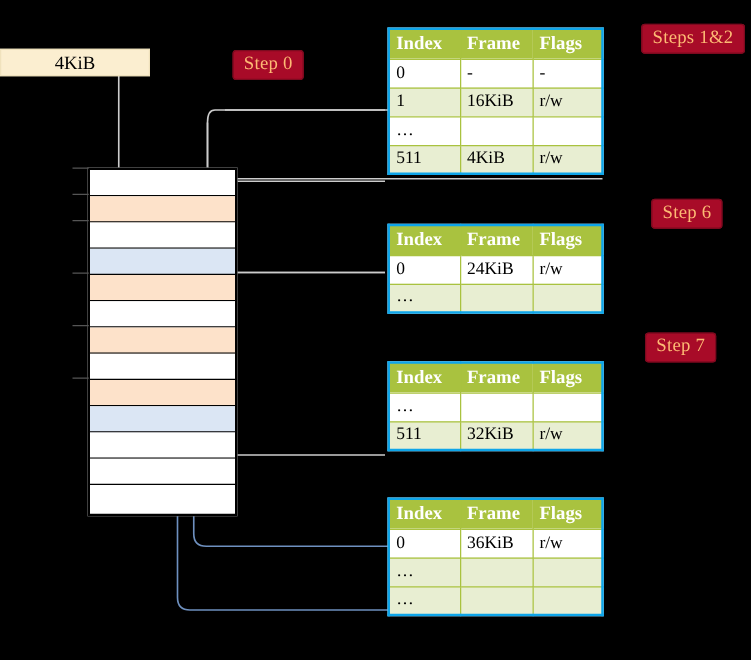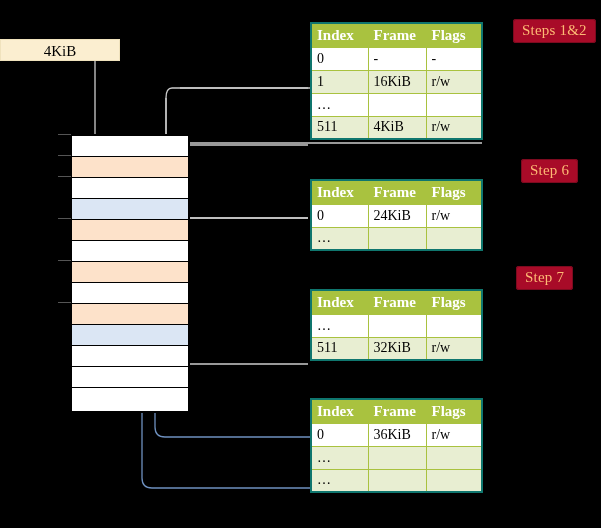--- a/index.html
+++ b/index.html
@@ -42,21 +42,21 @@
     height: 22px;
     border: 1px solid #f0e2bd;
     box-sizing: border-box;
   }
 
   
   .ptable {
     position: absolute;
     border-collapse: collapse;
     background: #ffffff;
-    border: 2px solid #0f766e;
+    border: 2px solid #0ea5e9;
     box-sizing: border-box;
   }
   .ptable td, .ptable th {
     border: 1px solid #a9c23f;
     font-size: 14px;
     padding: 1px 5px;
     height: 23px;
     box-sizing: border-box;
     color: #000000;
     text-align: left;
@@ -157,20 +157,21 @@
     <g fill="none" stroke="#6e90bf" stroke-width="1.3">
 
       <path d="M 482,488 L 152,488 Q 142,488 142,478 L 142,202" marker-end="url(#ablue)"></path>
 
       <path d="M 482,437 L 165,437 Q 155,437 155,427 L 155,329" marker-end="url(#ablue)"></path>
     </g>
   </svg>
 
   <div class="size-box" style="left:0px; top:39px; width:120px;">4KiB</div>
 
+  <div class="step-badge" style="left:186px; top:40px;">Step 0</div>
   <div class="step-badge" style="left:513px; top:19px;">Steps 1&amp;2</div>
   <div class="step-badge" style="left:521px; top:159px;">Step 6</div>
   <div class="step-badge" style="left:516px; top:266px;">Step 7</div>
 
   <div class="memblock" style="left:70px; top:134px; width:120px; height:279px;">
     <div class="memrow"></div>
     <div class="memrow orange"></div>
     <div class="memrow"></div>
     <div class="memrow blue"></div>
     <div class="memrow orange"></div>

